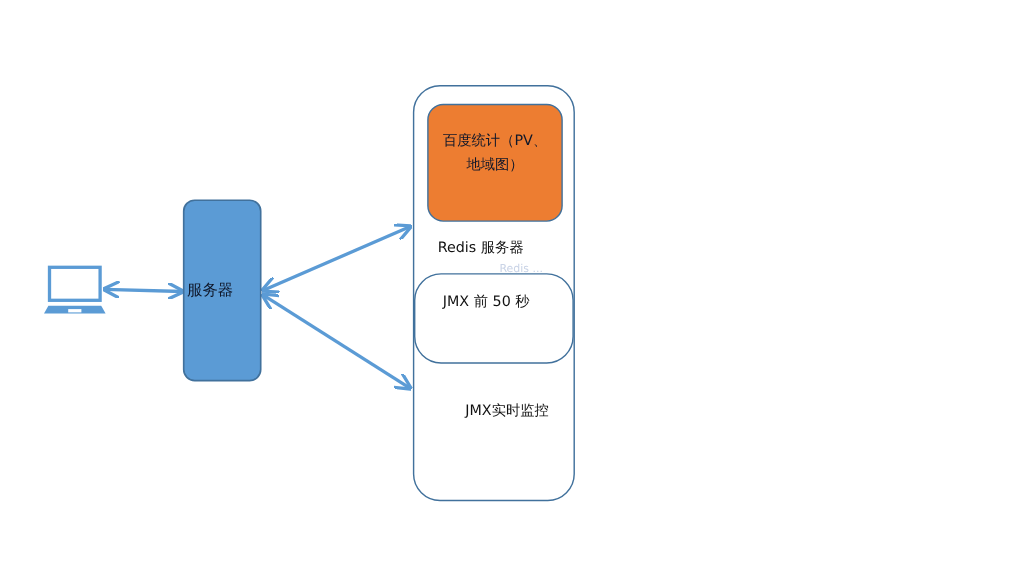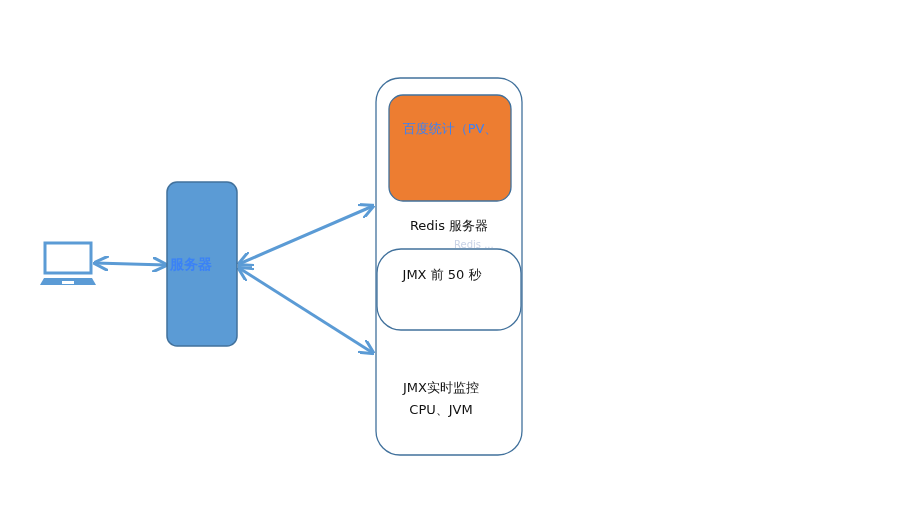--- a/index.html
+++ b/index.html
@@ -1,20 +1,20 @@
 <!DOCTYPE html>
 <html><head>
 <meta charset="utf-8">
 <style>
   html, body { margin: 0; padding: 0; background: #ffffff; }
   body { width: 922px; height: 531px; position: relative; overflow: hidden;
          font-family: "DejaVu Sans", "Liberation Sans", sans-serif; }
   svg { position: absolute; left: 0; top: 0; }
   .lbl { position: absolute; text-align: center; font-size: 13px; color: #111; line-height: 22px; }
-  .white { color: #3b82f6; }
+  .white { color: #0f172a; }
   .faint { position: absolute; font-size: 10px; color: #c9d3e6; }
 </style>
 </head>
 <body>
 
 <svg width="922" height="531">
   <defs>
     <marker id="ah" viewBox="0 0 10 10" refX="9" refY="5" markerWidth="5" markerHeight="5" orient="auto-start-reverse">
       <path d="M0,0 L10,5 L0,10" fill="none" stroke="#5b9bd5" stroke-width="2"></path>
     </marker>
@@ -32,29 +32,29 @@
 
   <rect x="167" y="182" width="70" height="164" rx="10" fill="#5b9bd5" stroke="#41719c" stroke-width="1.5"></rect>
 
   <rect x="376" y="78" width="146" height="377" rx="24" fill="#ffffff" stroke="#41719c" stroke-width="1.3"></rect>
 
   <rect x="389" y="95" width="122" height="106" rx="14" fill="#ed7d31" stroke="#41719c" stroke-width="1.3"></rect>
 
   <rect x="377" y="249" width="144" height="81" rx="24" fill="#ffffff" stroke="#41719c" stroke-width="1.3"></rect>
 </svg>
 
-<div class="lbl white" style="left:167px; top:253px; width:48px; font-size:14px;font-weight:bold;">服务器</div>
+<div class="lbl white" style="left:167px; top:253px; width:48px; font-size:14px;">服务器</div>
 
 <div class="lbl white" style="left:389px; top:118px; width:122px; font-size:13px;">
   <div>百度统计（PV、</div>
+  <div>地域图）</div>
 </div>
 
-<div class="lbl" style="left:376px; top:215px; width:146px;">Redis 服务器</div>
+<div class="lbl" style="left:364px; top:215px; width:146px;">Redis 服务器</div>
 <div class="faint" style="left:412px; top:239px;margin-left:42px;">Redis ...</div>
 
 <div class="lbl" style="left:370px; top:264px; width:144px;">
   <div>JMX 前 50 秒</div>
 </div>
 
-<div class="lbl" style="left:368px; top:363px; width:146px;margin-top:14px;">
+<div class="lbl" style="left:388px; top:363px; width:146px;">
   <div>JMX实时监控</div>
-  <div>CPU、JVM</div>
 </div>
 
 </body></html>

